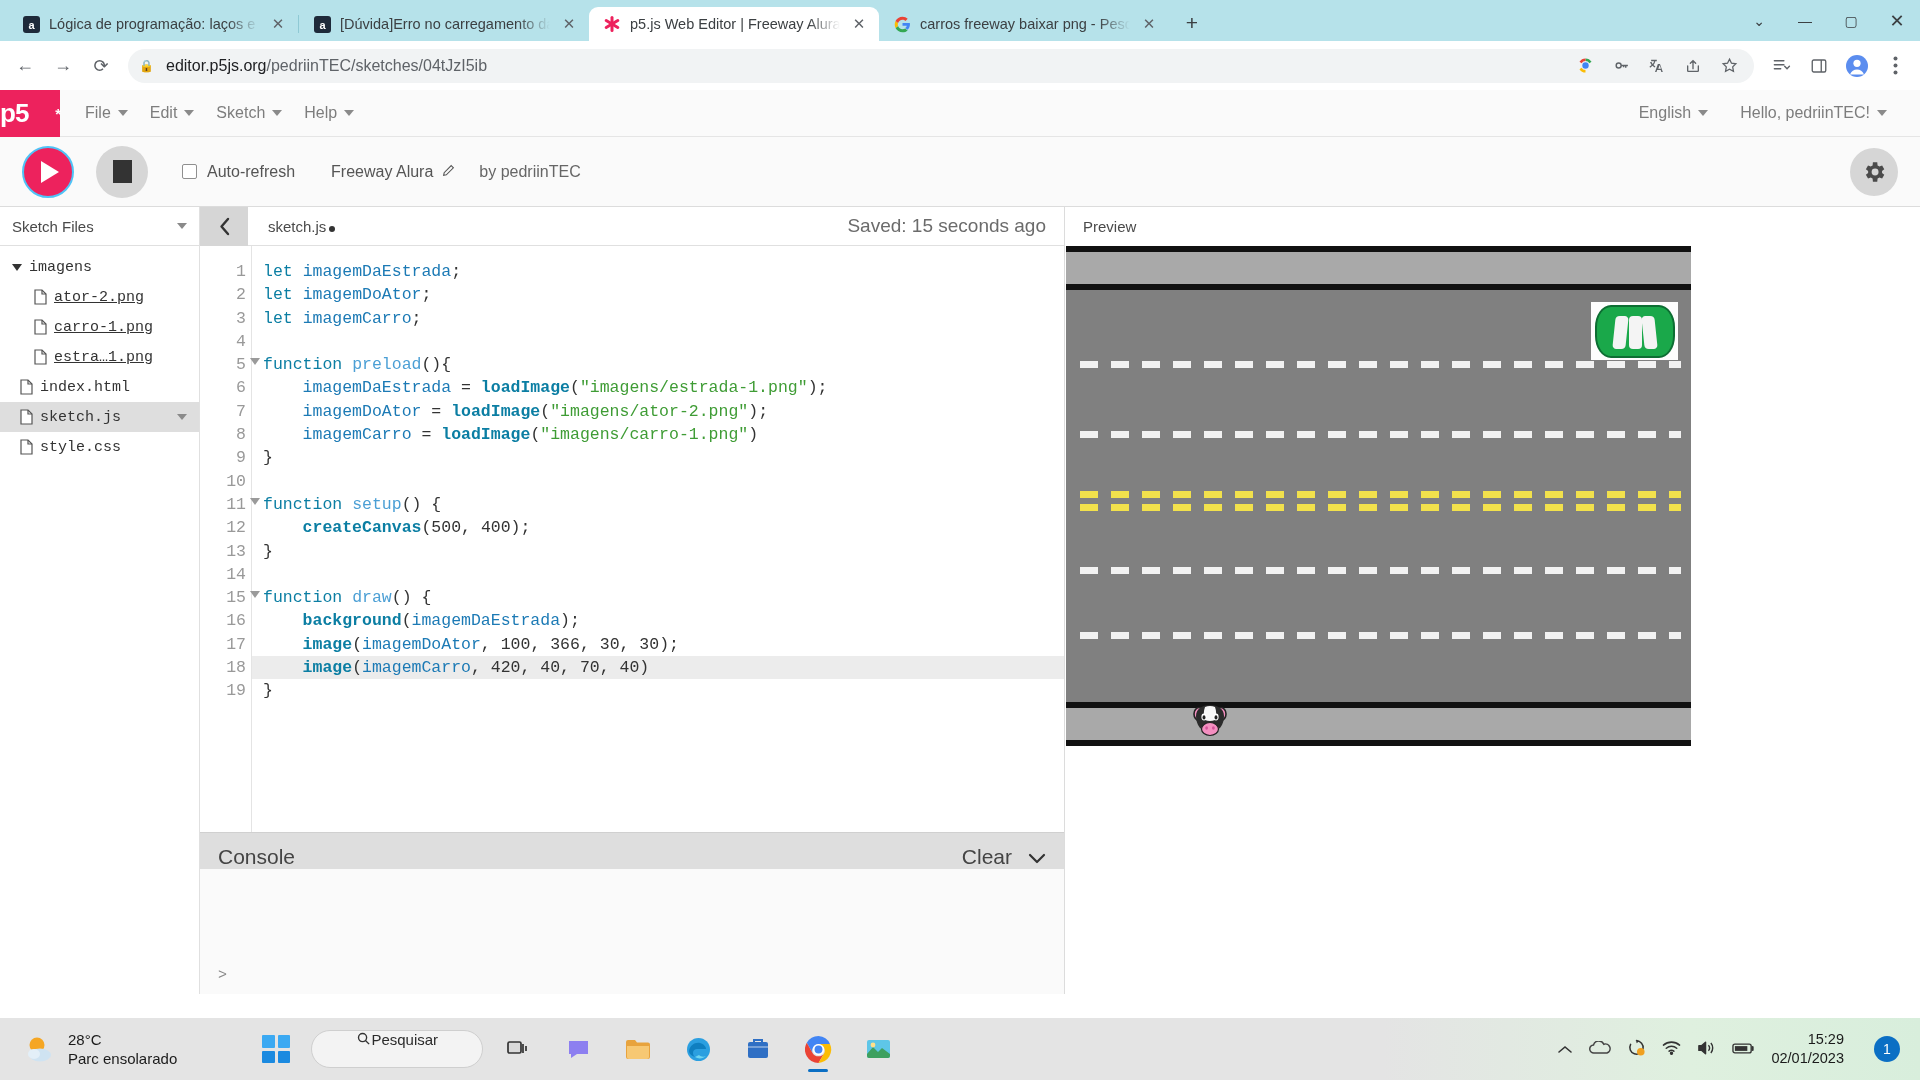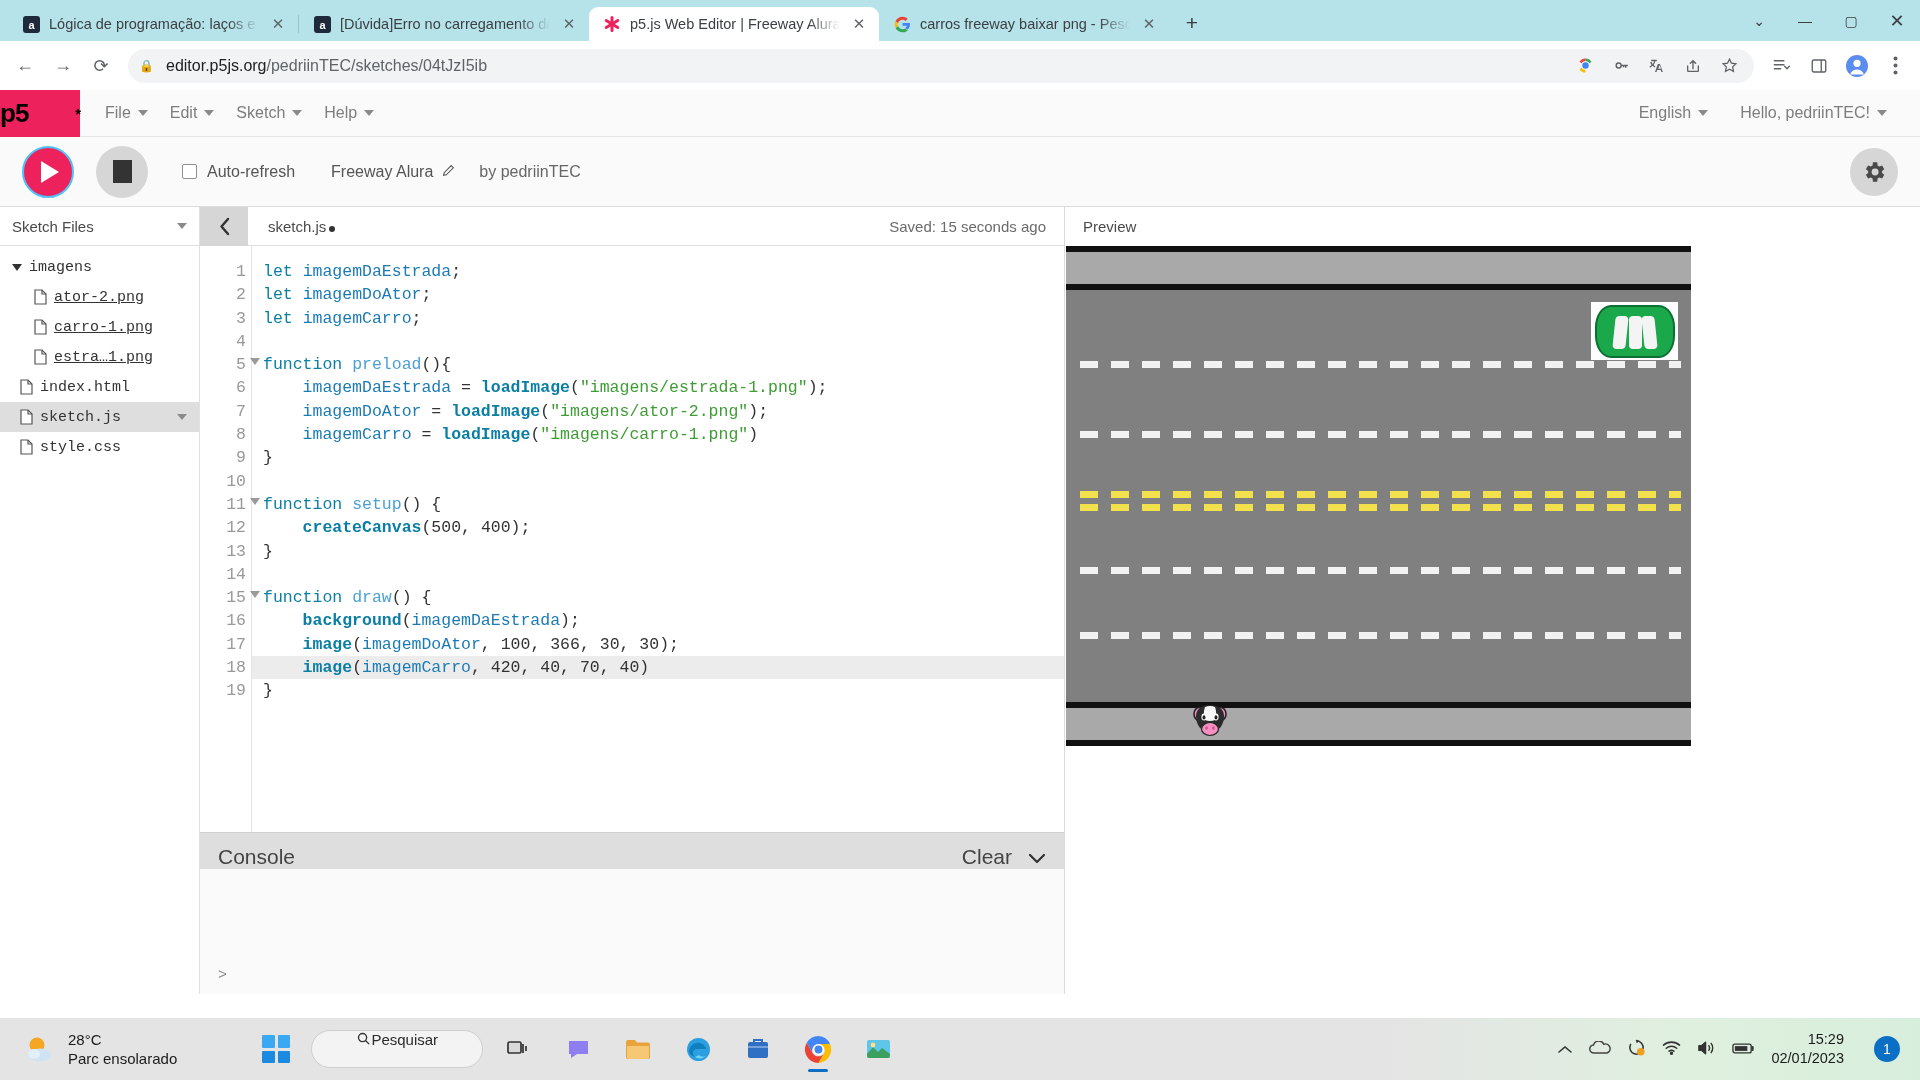--- a/index.html
+++ b/index.html
@@ -76,21 +76,21 @@
   .omnibox .url .dim { color: #5f6368; }
   .omni-right { display: flex; align-items: center; gap: 2px; margin-left: auto; }
 
   
   .p5-nav {
     height: 47px; background: #fafafa;
     border-bottom: 1px solid #e5e5e5;
     display: flex; align-items: center;
   }
   .p5-logo {
-    width: 80px; height: 47px; background: #ed225d; color: #000000;
+    width: 60px; height: 47px; background: #ed225d; color: #ffffff;
     display: flex; align-items: center; justify-content: space-between;
     font-size: 26px; font-weight: 700; letter-spacing: -1px;
   }
   .p5-logo sup { font-size: 15px; vertical-align: super; }
   .p5-menu { display: flex; align-items: flex-start; margin-left: 14px; }
   .p5-menu-item {
     font-size: 16px; color: #7d7d7d; padding: 6px 11px;
     display: flex; align-items: center; gap: 7px;
   }
   .caret {
@@ -164,21 +164,21 @@
     height: 39px; display: flex; align-items: center;
     border-bottom: 1px solid #e0e0e0; background: #fff;
   }
   .collapse-btn {
     width: 48px; height: 39px; background: #d6d6d6;
     display: flex; align-items: center; justify-content: center;
     font-size: 19px; color: #333; flex: 0 0 48px;
   }
   .file-tab { padding-left: 20px; font-size: 15px; color: #4a4a4a; display: flex; align-items: baseline; gap: 3px; }
   .dirty-dot { width: 6px; height: 6px; border-radius: 50%; background: #333; display: inline-block; }
-  .saved-status { margin-left: auto; font-size: 15px; color: #6b6b6b; padding-right: 18px; }
+  .saved-status { margin-left: auto; font-size: 19px; color: #6b6b6b; padding-right: 18px; }
 
   .code-area {
     flex: 1 1 auto; display: flex; font-family: "Liberation Mono", monospace;
     font-size: 16.5px; line-height: 23.3px; overflow: hidden; position: relative;
   }
   .gutter {
     width: 52px; flex: 0 0 52px; text-align: right;
     color: #999; padding-top: 14px; background: #fff;
     border-right: 1px solid #e4e4e4; user-select: none;
   }

